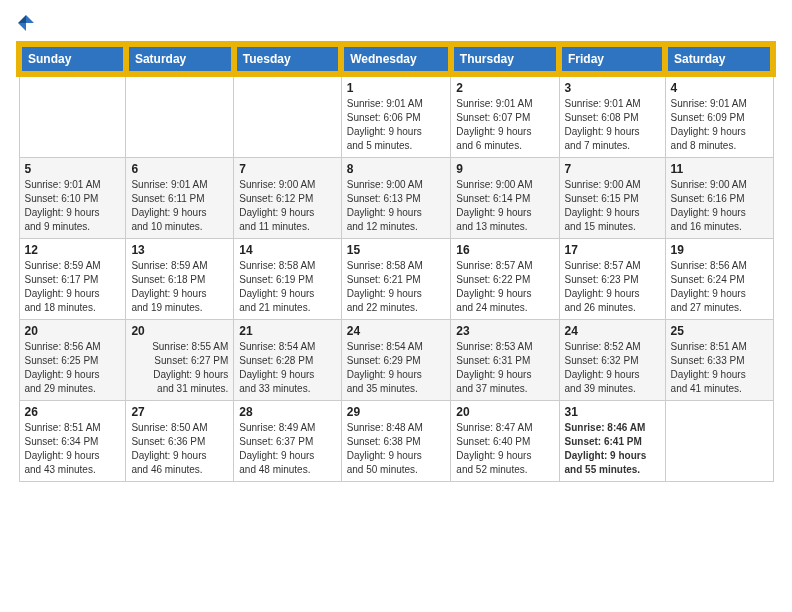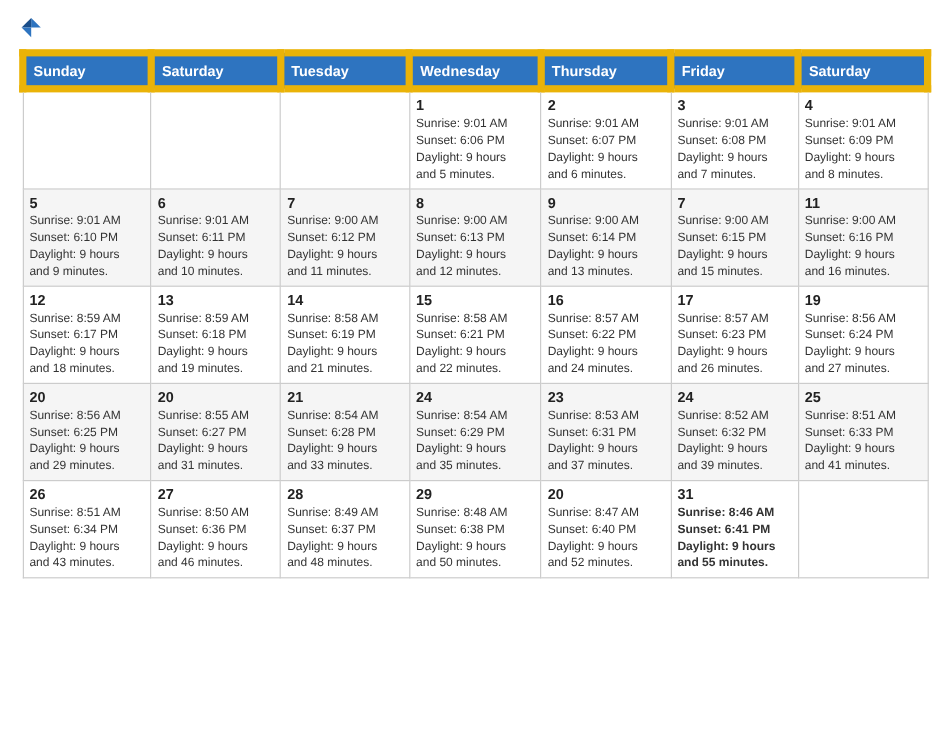--- a/index.html
+++ b/index.html
@@ -266,21 +266,21 @@
         <tr>
           <td>
             <div class="day-number">20</div>
             <div class="day-info" style="white-space: pre-line;">Sunrise: 8:56 AM
 Sunset: 6:25 PM
 Daylight: 9 hours
 and 29 minutes.</div>
           </td>
           <td>
             <div class="day-number">20</div>
-            <div class="day-info" style="white-space: pre-line;">Sunrise: 8:55 AM
+            <div class="day-info" style="white-space: pre-line; text-align: right;">Sunrise: 8:55 AM
 Sunset: 6:27 PM
 Daylight: 9 hours
 and 31 minutes.</div>
           </td>
           <td>
             <div class="day-number">21</div>
             <div class="day-info" style="white-space: pre-line;">Sunrise: 8:54 AM
 Sunset: 6:28 PM
 Daylight: 9 hours
 and 33 minutes.</div>

